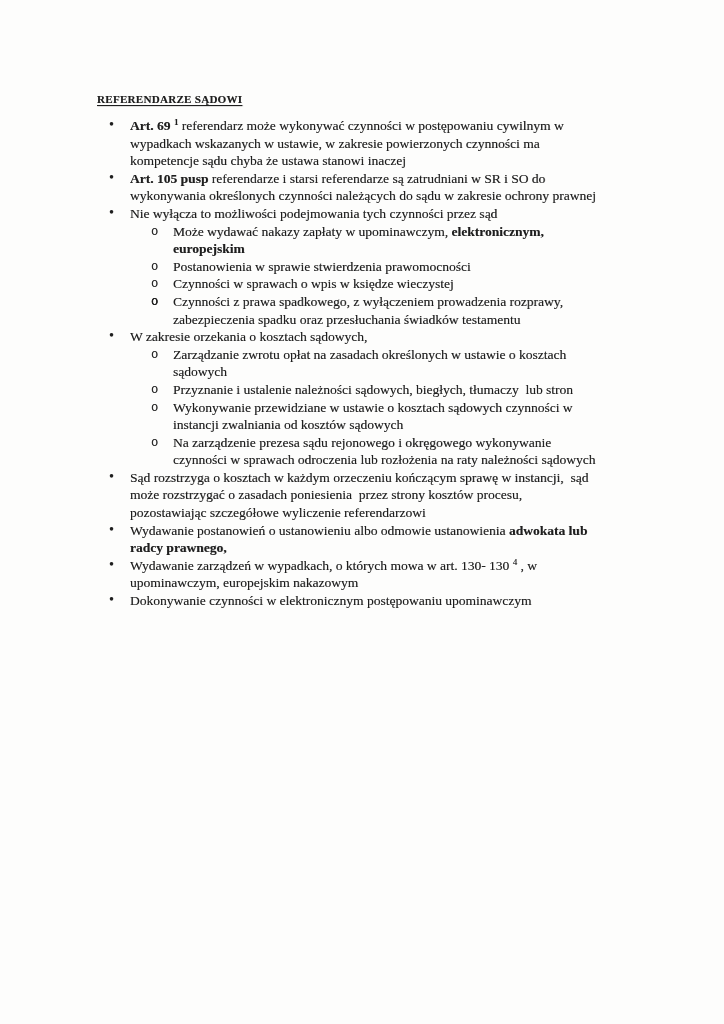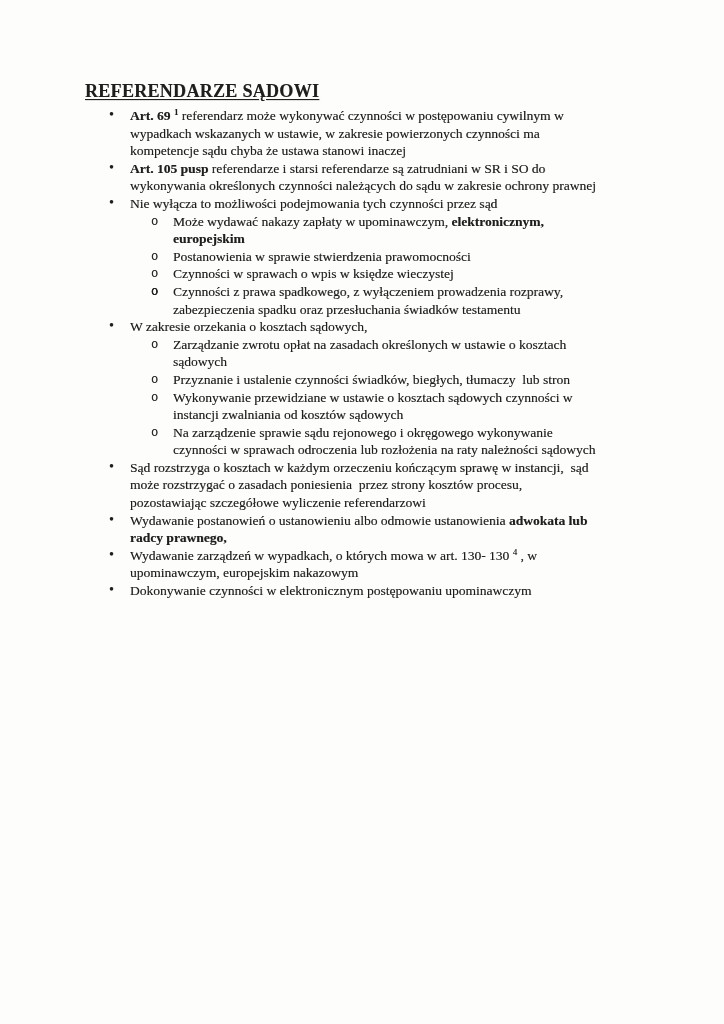--- a/index.html
+++ b/index.html
@@ -13,26 +13,26 @@
     color: #1e1e1e;
     text-shadow: 0.3px 0.3px 0.4px rgba(30,30,30,0.45);
   }
   .content {
     position: absolute;
     left: 85px;
     top: 81px;
     width: 600px;
   }
   .doc-title {
-    font-size: 18px;
+    font-size: 11px;
     font-weight: 700;
     text-decoration: underline;
     text-underline-offset: 2px;
     letter-spacing: 0.3px;
-    margin: 0;
+    margin: 12px;
     white-space: pre;
   }
   .list { margin-top: 5px; }
   .item {
     position: relative;
     font-size: 13.5px;
     line-height: 17.6px;
     white-space: pre;
   }
   .item .text { display: inline-block; vertical-align: top; }
@@ -75,24 +75,24 @@
         <div class="item lvl2"><span class="bullet">o</span><span class="text"><span>Może wydawać nakazy zapłaty w upominawczym, </span><span class="b">elektronicznym,
 europejskim</span></span></div>
         <div class="item lvl2"><span class="bullet">o</span><span class="text"><span>Postanowienia w sprawie stwierdzenia prawomocności</span></span></div>
         <div class="item lvl2"><span class="bullet">o</span><span class="text"><span>Czynności w sprawach o wpis w księdze wieczystej</span></span></div>
         <div class="item lvl2"><span class="bullet">o</span></div>
         <div class="item lvl2"><span class="bullet">o</span><span class="text"><span>Czynności z prawa spadkowego, z wyłączeniem prowadzenia rozprawy,
 zabezpieczenia spadku oraz przesłuchania świadków testamentu</span></span></div>
         <div class="item lvl1"><span class="bullet">•</span><span class="text"><span>W zakresie orzekania o kosztach sądowych,</span></span></div>
         <div class="item lvl2"><span class="bullet">o</span><span class="text"><span>Zarządzanie zwrotu opłat na zasadach określonych w ustawie o kosztach
 sądowych</span></span></div>
-        <div class="item lvl2"><span class="bullet">o</span><span class="text"><span>Przyznanie i ustalenie czynności świadków, biegłych, tłumaczy  lub stron</span></span></div>
+        <div class="item lvl2"><span class="bullet">o</span><span class="text"><span>Przyznanie i ustalenie należności sądowych, biegłych, tłumaczy  lub stron</span></span></div>
         <div class="item lvl2"><span class="bullet">o</span><span class="text"><span>Wykonywanie przewidziane w ustawie o kosztach sądowych czynności w
 instancji zwalniania od kosztów sądowych</span></span></div>
-        <div class="item lvl2"><span class="bullet">o</span><span class="text"><span>Na zarządzenie sprawie sądu rejonowego i okręgowego wykonywanie
+        <div class="item lvl2"><span class="bullet">o</span><span class="text"><span>Na zarządzenie prezesa sądu rejonowego i okręgowego wykonywanie
 czynności w sprawach odroczenia lub rozłożenia na raty należności sądowych</span></span></div>
         <div class="item lvl1"><span class="bullet">•</span><span class="text"><span>Sąd rozstrzyga o kosztach w każdym orzeczeniu kończącym sprawę w instancji,  sąd
 może rozstrzygać o zasadach poniesienia  przez strony kosztów procesu,
 pozostawiając szczegółowe wyliczenie referendarzowi</span></span></div>
         <div class="item lvl1"><span class="bullet">•</span><span class="text"><span>Wydawanie postanowień o ustanowieniu albo odmowie ustanowienia </span><span class="b">adwokata lub
 radcy prawnego,</span></span></div>
         <div class="item lvl1"><span class="bullet">•</span><span class="text"><span>Wydawanie zarządzeń w wypadkach, o których mowa w art. 130- 130 </span><sup>4</sup><span> , w
 upominawczym, europejskim nakazowym</span></span></div>
         <div class="item lvl1"><span class="bullet">•</span><span class="text"><span>Dokonywanie czynności w elektronicznym postępowaniu upominawczym</span></span></div>
       </div>

